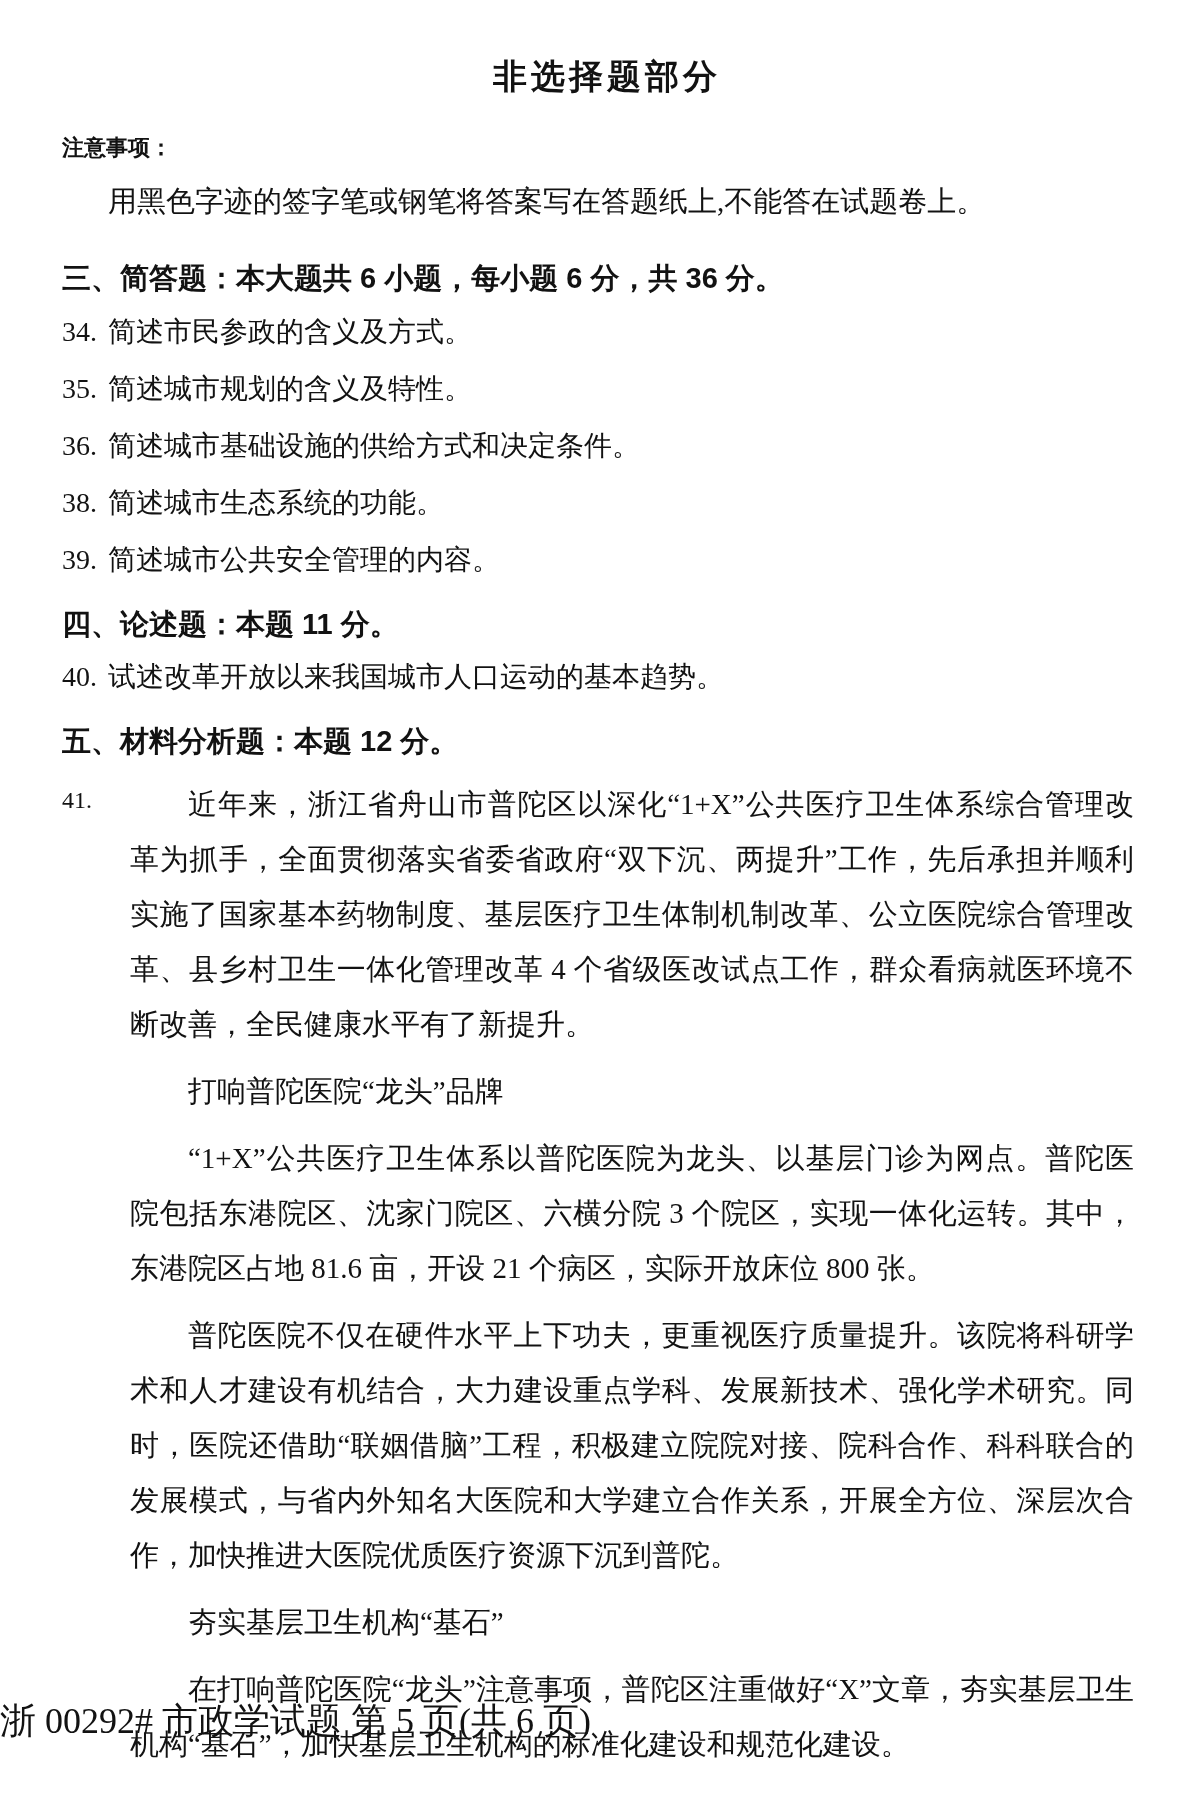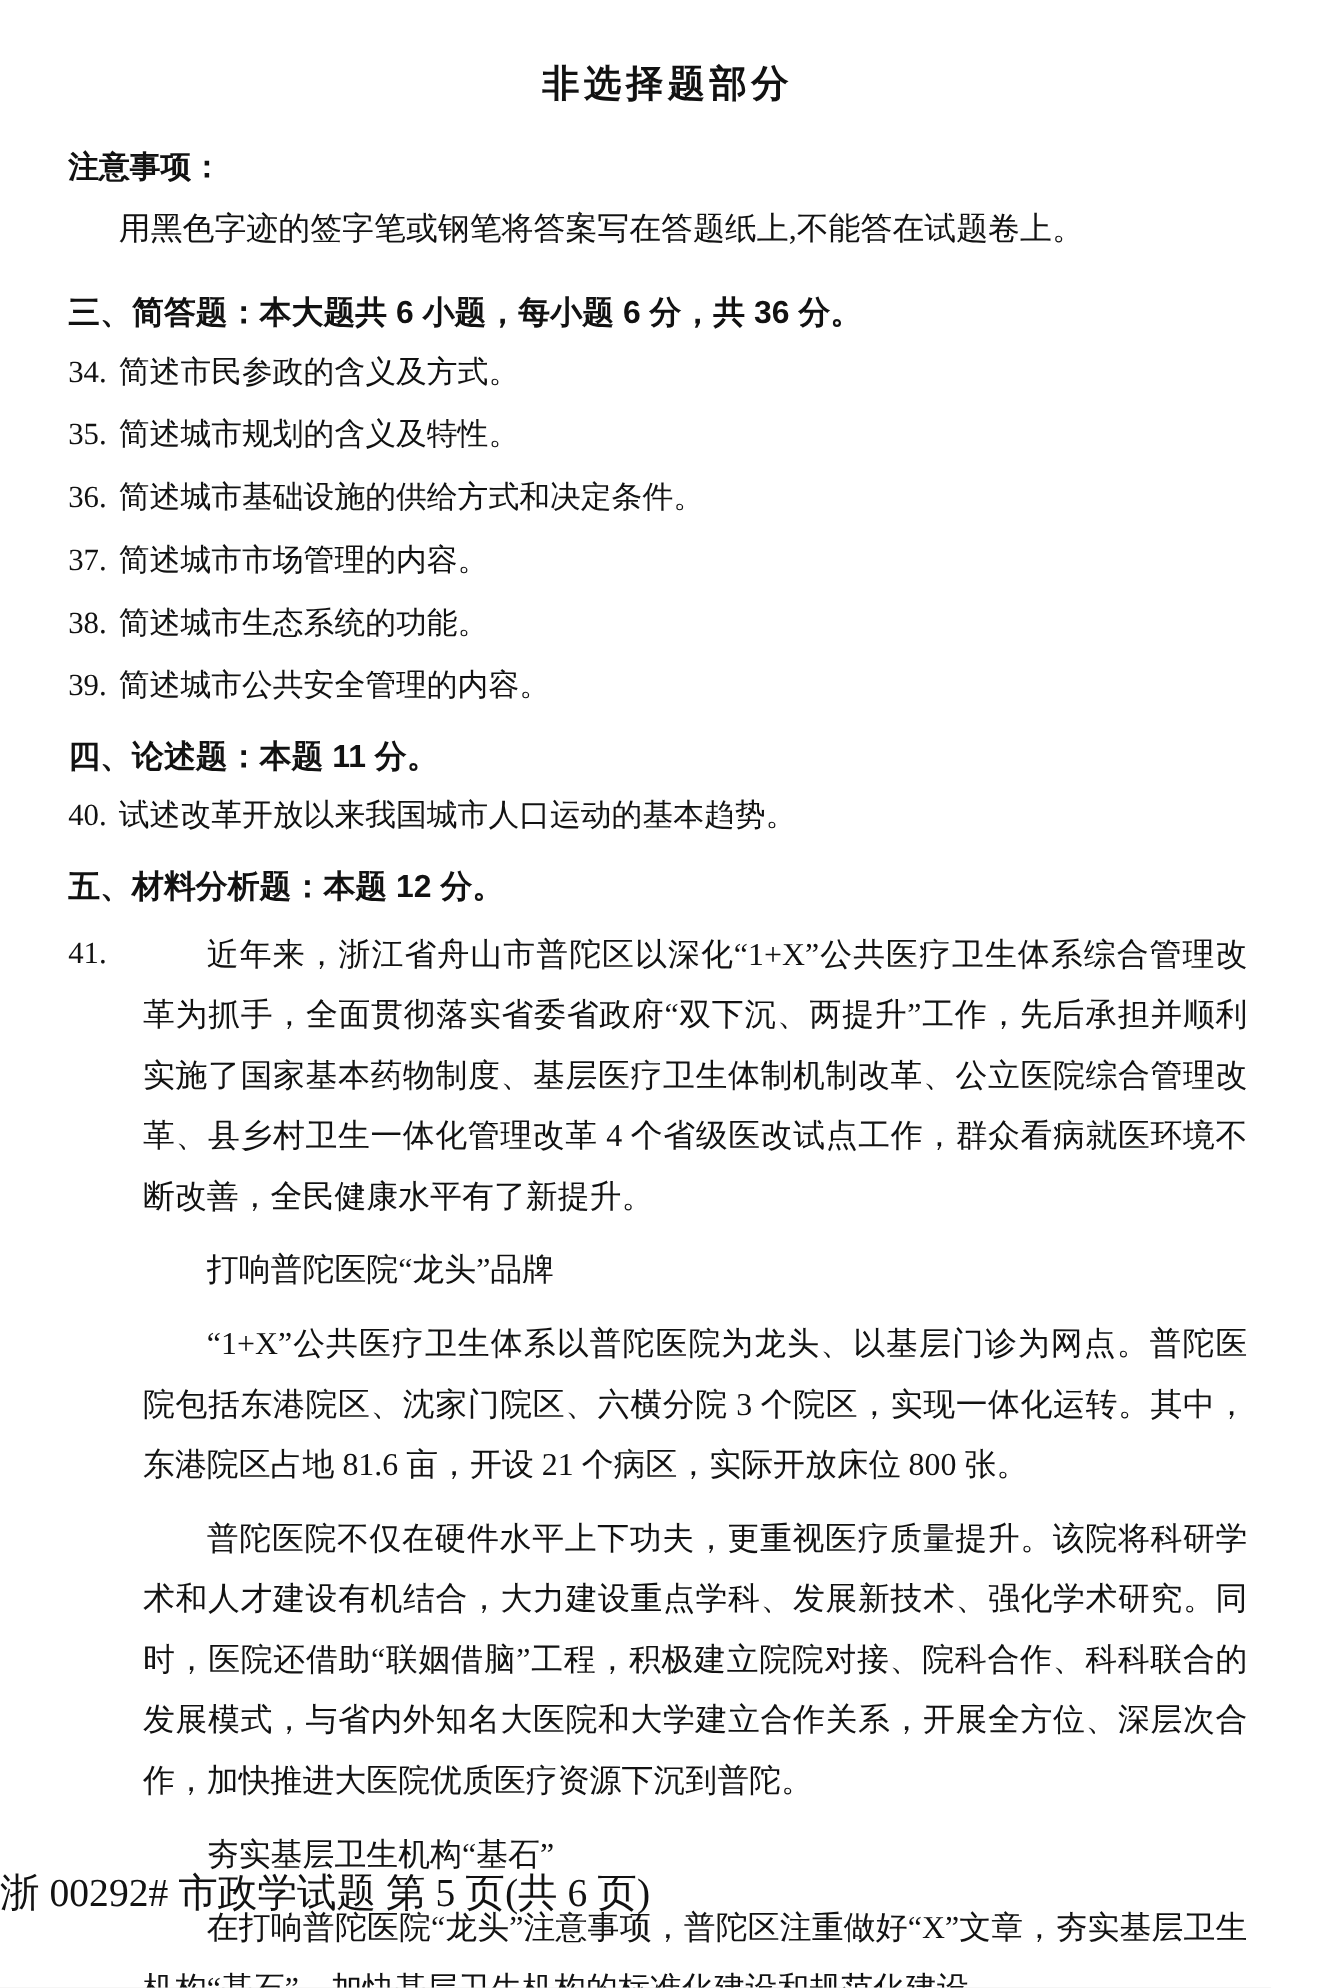--- a/index.html
+++ b/index.html
@@ -25,21 +25,21 @@
     font-family: "Liberation Sans", sans-serif;
     font-weight: 700;
     font-size: 34px;
     letter-spacing: 4px;
     line-height: 1.2;
   }
   .notice-heading {
     margin-top: 38px;
     font-family: "Liberation Sans", sans-serif;
     font-weight: 700;
-    font-size: 28px;
+    font-size: 22px;
     line-height: 1.2;
   }
   .notice-body {
     margin: 22px 0 0 0;
     padding-left: 46px;
     font-size: 29px;
     line-height: 1.3;
   }
   .section-heading {
     font-family: "Liberation Sans", sans-serif;
@@ -63,21 +63,21 @@
   .material {
     position: relative;
     margin: 18px 0 0 56px;
     width: 1028px;
     font-size: 29px;
   }
   .material-qnum {
     position: absolute;
     left: -56px;
     top: 10px;
-    font-size: 28px;
+    font-size: 24px;
   }
   .mpara {
     margin: 12px;
     text-indent: 2em;
     line-height: 55px;
     text-align: justify;
   }
   .footer {
     position: absolute;
     left: 0;
@@ -103,23 +103,20 @@
   <div class="question">
     <span class="qnum">34.</span><span>简述市民参政的含义及方式。</span>
   </div>
   <div class="question">
     <span class="qnum">35.</span><span>简述城市规划的含义及特性。</span>
   </div>
   <div class="question">
     <span class="qnum">36.</span><span>简述城市基础设施的供给方式和决定条件。</span>
   </div>
   <div class="question">
-    <span class="qnum">37.</span><span>简述城市市场管理的内容。</span>
-  </div>
-  <div class="question">
     <span class="qnum">38.</span><span>简述城市生态系统的功能。</span>
   </div>
   <div class="question">
     <span class="qnum">39.</span><span>简述城市公共安全管理的内容。</span>
   </div>
 
   <div class="section-heading sh-four">四、论述题：本题 11 分。</div>
 
   <div class="question">
     <span class="qnum">40.</span><span>试述改革开放以来我国城市人口运动的基本趋势。</span>

